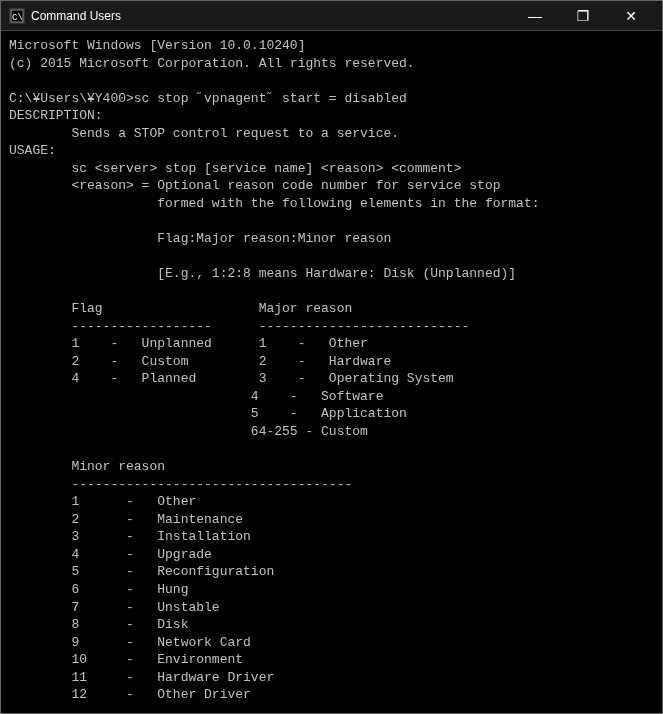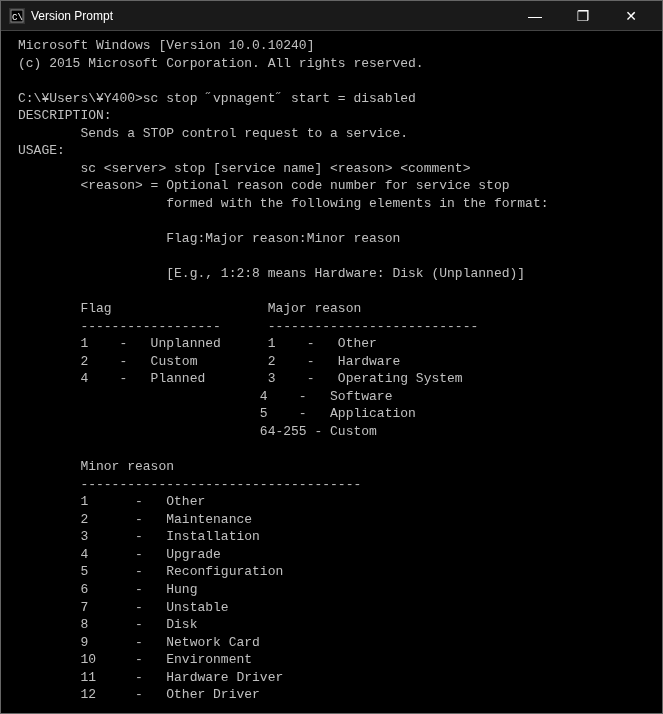--- a/index.html
+++ b/index.html
@@ -73,40 +73,39 @@
     .terminal {
       background: #000;
       color: #c0c0c0;
       font-size: 13px;
       font-family: 'Courier New', Courier, monospace;
       padding: 6px 8px;
       flex: 1;
       overflow: hidden;
       white-space: pre;
       line-height: 1.35;
-      margin-left: 9px;
     }
 
     .line {
       display: block;
       white-space: pre;
     }
   </style>
 </head>
 <body>
 
 <div class="window">
   <div class="title-bar">
     <div class="title-bar-icon">
       <svg width="14" height="14" viewBox="0 0 14 14">
         <rect x="1" y="1" width="12" height="12" fill="#000" stroke="#888" stroke-width="1"></rect>
         <text x="2" y="11" font-size="9" fill="#fff" font-family="Courier New">C\</text>
       </svg>
     </div>
-    <span class="title-bar-text">Version Prompt</span>
+    <span class="title-bar-text">Command Users</span>
     <div class="title-bar-controls">
       <button class="title-btn minimize">—</button>
       <button class="title-btn maximize">❐</button>
       <button class="title-btn close">✕</button>
     </div>
   </div>
   <div class="terminal" id="terminal-output"><span class="line">Microsoft Windows [Version 10.0.10240]</span><span class="line">(c) 2015 Microsoft Corporation. All rights reserved.</span><span class="line">&nbsp;</span><span class="line">C:\¥Users\¥Y400&gt;sc stop ˝vpnagent˝ start = disabled</span><span class="line">DESCRIPTION:</span><span class="line">        Sends a STOP control request to a service.</span><span class="line">USAGE:</span><span class="line">        sc &lt;server&gt; stop [service name] &lt;reason&gt; &lt;comment&gt;</span><span class="line">        &lt;reason&gt; = Optional reason code number for service stop</span><span class="line">                   formed with the following elements in the format:</span><span class="line">&nbsp;</span><span class="line">                   Flag:Major reason:Minor reason</span><span class="line">&nbsp;</span><span class="line">                   [E.g., 1:2:8 means Hardware: Disk (Unplanned)]</span><span class="line">&nbsp;</span><span class="line">        Flag                    Major reason</span><span class="line">        ------------------      ---------------------------</span><span class="line">        1    -   Unplanned      1    -   Other</span><span class="line">        2    -   Custom         2    -   Hardware</span><span class="line">        4    -   Planned        3    -   Operating System</span><span class="line">                               4    -   Software</span><span class="line">                               5    -   Application</span><span class="line">                               64-255 - Custom</span><span class="line">&nbsp;</span><span class="line">        Minor reason</span><span class="line">        ------------------------------------</span><span class="line">        1      -   Other</span><span class="line">        2      -   Maintenance</span><span class="line">        3      -   Installation</span><span class="line">        4      -   Upgrade</span><span class="line">        5      -   Reconfiguration</span><span class="line">        6      -   Hung</span><span class="line">        7      -   Unstable</span><span class="line">        8      -   Disk</span><span class="line">        9      -   Network Card</span><span class="line">        10     -   Environment</span><span class="line">        11     -   Hardware Driver</span><span class="line">        12     -   Other Driver</span></div>
 </div>
 
 </body></html>

